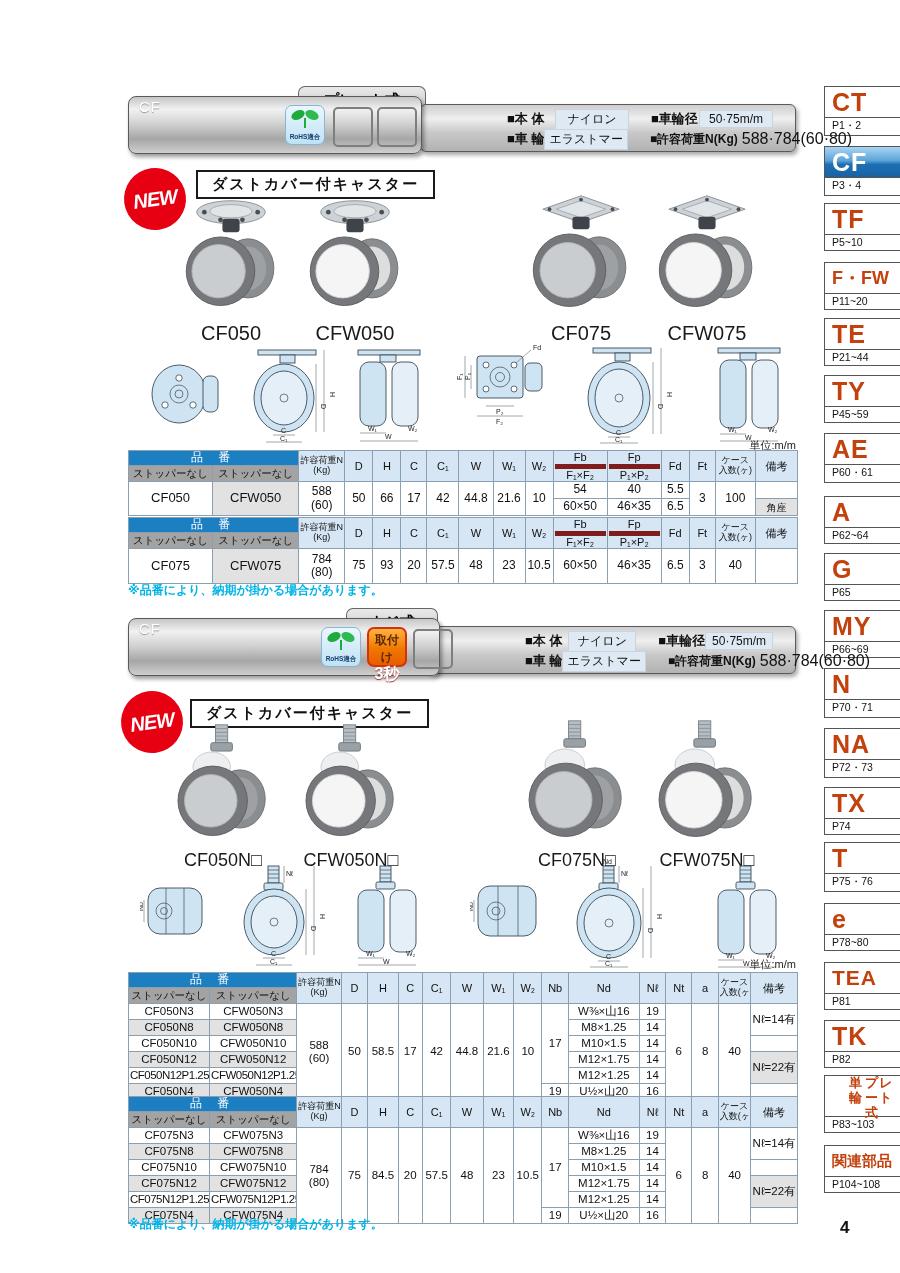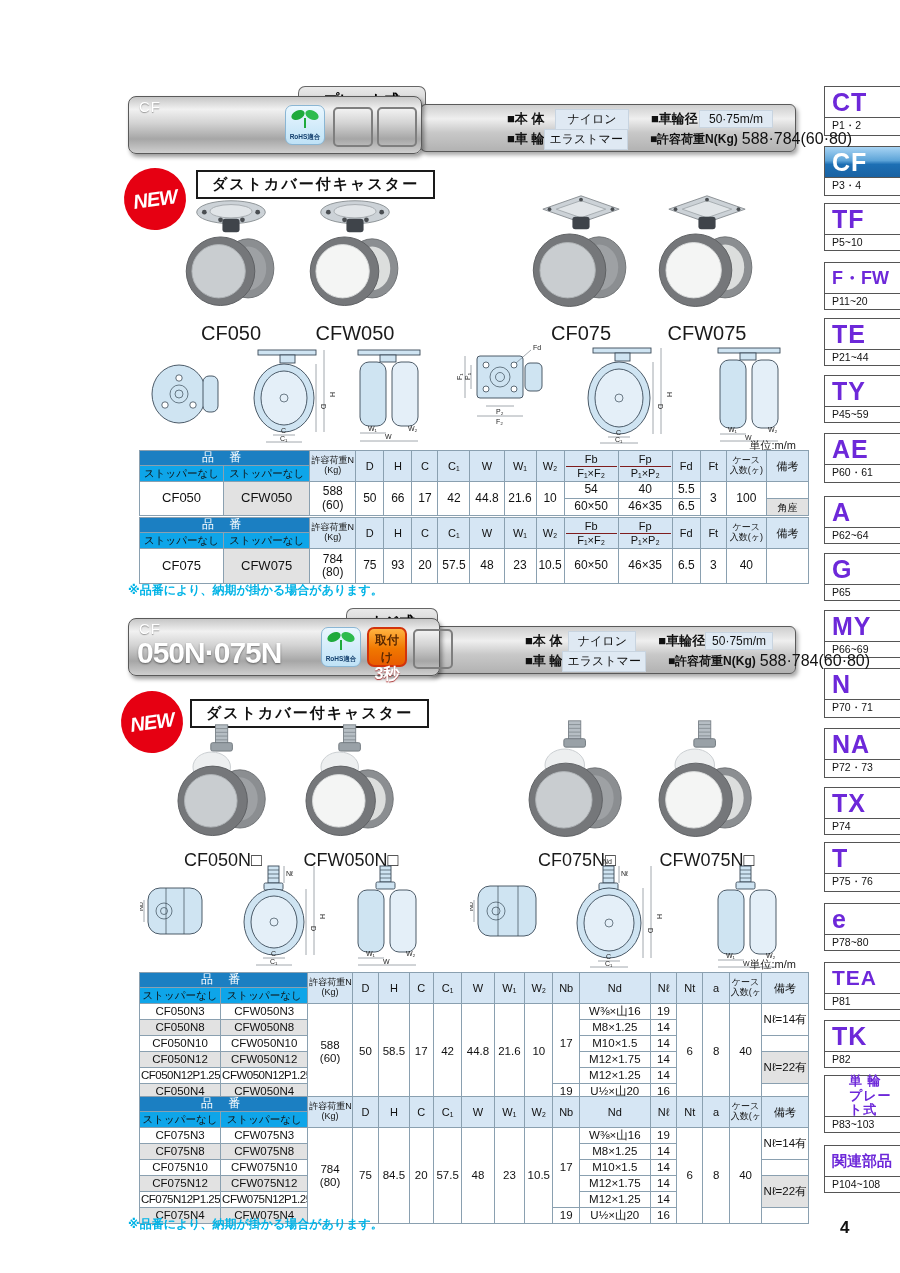--- a/index.html
+++ b/index.html
@@ -67,48 +67,48 @@
   .plate{fill:#ccd2d7;stroke:#8a9094;}
   .plate-in{fill:#e1e5e8;stroke:#a5abaf;}
   .hole{fill:#4a4e52;}
   .stem{fill:#3f444a;}
   .stud{fill:#b6bec4;stroke:#7c848a;}
   .thr{stroke:#7c848a;stroke-width:0.8;}
   .nut{fill:#99a1a7;stroke:#70787e;}
   .housing{fill:#edeff0;stroke:#c8cccf;}
 
   
-  table.spec{position:absolute;border-collapse:collapse;table-layout:fixed;font-size:12px;background:#fff;margin-left:11px;}
+  table.spec{position:absolute;border-collapse:collapse;table-layout:fixed;font-size:12px;background:#fff;}
   table.spec td,table.spec th{border:1px solid #8aa0b0;text-align:center;padding:0 1px;line-height:1.1;
     font-weight:normal;overflow:hidden;white-space:nowrap;}
   th.hinban{background:#1b7fc2;color:#fff;font-size:12px;font-weight:bold;letter-spacing:6px;height:14px;}
   .hc{background:#d6e6f4;font-size:11px;}
   .hc.sm{font-size:9px;}
-  .hc .sp1{border-bottom:1px solid #7f1d1d;}
-  .subh{background:#0ea5e9;font-size:10.5px;height:15px;}
+  .hc .sp1{border-bottom:5px solid #7f1d1d;}
+  .subh{background:#a3a3a3;font-size:10.5px;height:15px;}
   td.nm{font-size:13px;}
   td.nml{font-size:11.5px;text-align:left;padding-left:3px;}
   td.tiny{font-size:8.5px;letter-spacing:-0.5px;}
   .g{background:#e2e2e2;}
   td.nob{border:none;background:transparent;}
   td.bk{font-size:10px;}
   .ld{font-size:12px;line-height:1.05;}
   tr.r16 td{height:16px;}
   tr.r15 td{height:15px;font-size:11.5px;}
   tr.r34 td{height:34px;}
   .note{position:absolute;color:#00b3e6;font-size:12px;font-weight:bold;}
 
   
   .tab{position:absolute;left:824px;width:76px;cursor:pointer;}
   .tl{height:32px;display:flex;align-items:center;padding-left:7px;font-size:25px;font-weight:bold;
-      letter-spacing:1px;background:#fff;border:1px solid #555;border-right:none;box-sizing:border-box;color:#6d28d9;}
+      letter-spacing:1px;background:#fff;border:1px solid #555;border-right:none;box-sizing:border-box;color:#c2410c;}
   .tl.narrow{font-size:18px;letter-spacing:0;}
   .tl.mid{font-size:21px;}
   .tl.act{background:linear-gradient(180deg,#a8d4f4 0%,#5da4d8 45%,#1d6fb4 58%,#1a62a2 100%);color:#fff;}
-  .tl.two{flex-direction:column;align-items:flex-start;justify-content:center;font-size:13px;line-height:1.15;height:42px;letter-spacing:1px;padding-left:24px;}
+  .tl.two{flex-direction:row;align-items:flex-start;justify-content:center;font-size:13px;line-height:1.15;height:42px;letter-spacing:1px;padding-left:24px;}
   .tl.jp{font-size:15px;letter-spacing:0;}
   .tp{font-size:10.5px;padding:1px 2px 2px 7px;border-left:1px solid #555;border-bottom:1px solid #555;background:#fff;}
   .pageno{position:absolute;font-size:17px;font-weight:bold;}
 </style>
 </head>
 <body>
 
 <div class="banner" style="top:86px">
   <div class="b-tab" style="left:170px;top:0;width:128px"><span>プレート式</span></div>
   <div class="b-bar" style="left:292px;width:376px">
@@ -467,21 +467,20 @@
     </div>
     <div class="spec-row">
       <span class="spec-label">■車 輪</span>
       <span class="spec-val">エラストマー</span>
       <span class="spec-label wide">■許容荷重N(Kg)</span>
       <span class="spec-val plain">588·784(60·80)</span>
     </div>
   </div>
   <div class="b-block" style="left:0;width:310px">
     <div class="b-series">CF</div>
-    <div class="b-code" style="font-size:30px;top:17px">050N·075N</div>
     <div class="rohs" style="left:192px;top:8px">
       <svg width="38" height="26" viewBox="0 0 38 26">
         <path d="M19 22 L19 12" stroke="#1faa3c" stroke-width="2" fill="none"></path>
         <ellipse cx="12" cy="9" rx="7" ry="4.5" fill="#1faa3c" transform="rotate(-25 12 9)"></ellipse>
         <ellipse cx="26" cy="9" rx="7" ry="4.5" fill="#2dbb4e" transform="rotate(25 26 9)"></ellipse>
       </svg>
       <div class="rohs-txt">RoHS適合</div>
     </div>
     <div class="badge3s" style="left:238px;top:8px">
       <div class="t">取付け</div>

